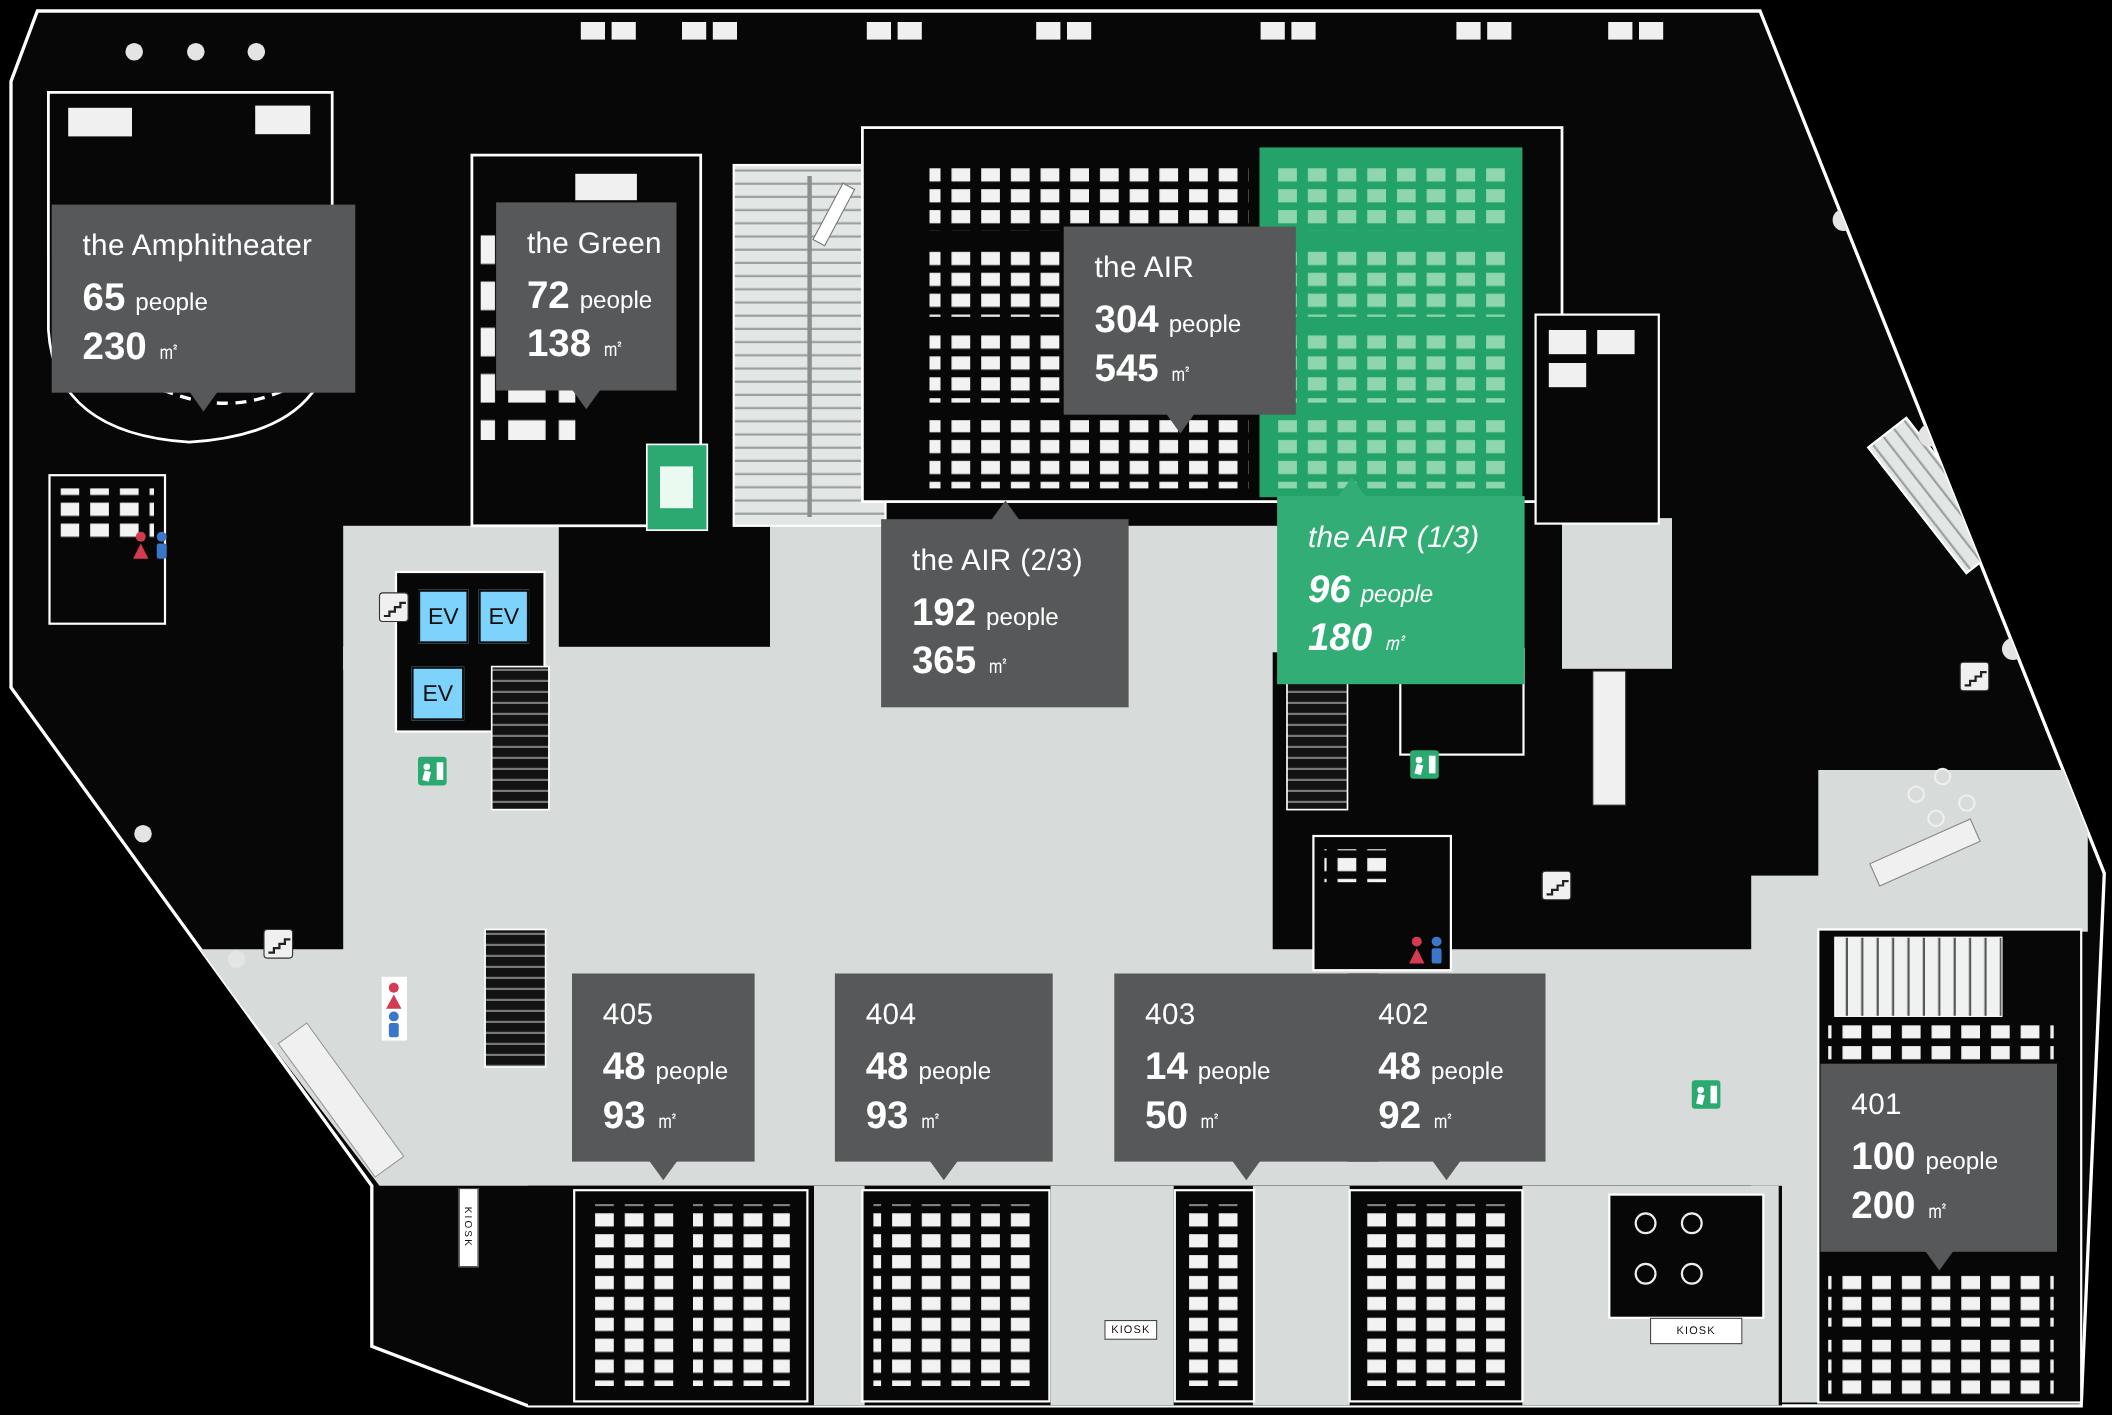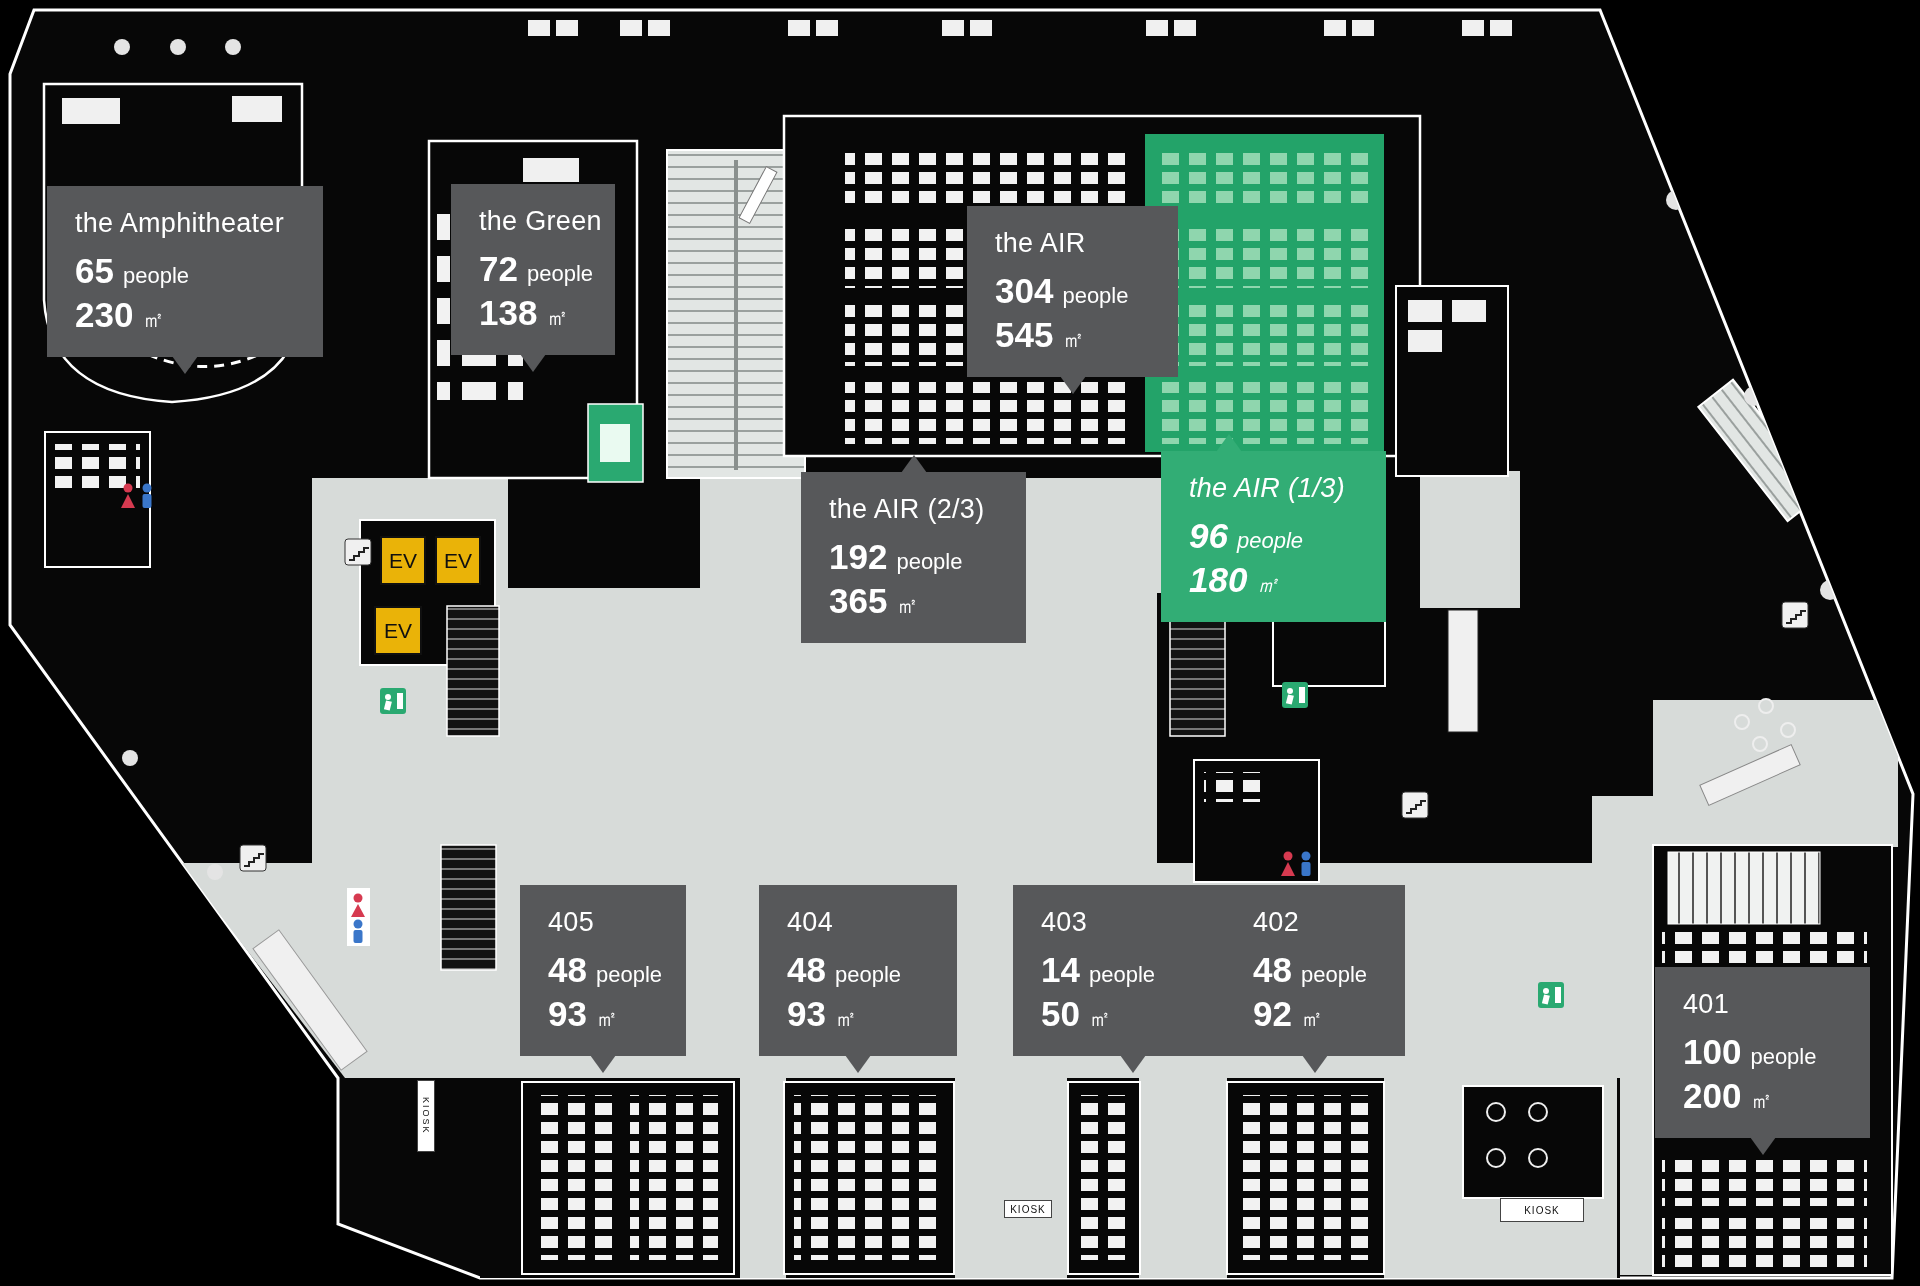--- a/index.html
+++ b/index.html
@@ -14,21 +14,21 @@
   .rl-line{display:flex;align-items:baseline;gap:9px;margin-top:4px;white-space:nowrap;}
   .rl-num{font-size:35px;font-weight:700;}
   .rl-unit{font-size:22px;font-weight:400;}
   .rl-pointer{position:absolute;width:0;height:0;border-left:13px solid transparent;
               border-right:13px solid transparent;}
   .rl-pointer.down{bottom:-17px;left:50%;transform:translateX(-50%);border-top:18px solid #57585a;}
   .rl-pointer.up{top:-17px;left:50%;transform:translateX(-50%);border-bottom:18px solid #57585a;}
   .rl-pointer.up.left{left:30%;}
   .room-label.green .rl-pointer.up{border-bottom-color:#32ad75;}
 
-  .ev-box{position:absolute;background:#eab308;border:2px solid #101010;color:#101010;
+  .ev-box{position:absolute;background:#7dd3fc;border:2px solid #101010;color:#101010;
           display:flex;align-items:center;justify-content:center;font-size:21px;
           box-sizing:border-box;z-index:4;}
   .kiosk-box{position:absolute;background:#fff;color:#111;display:flex;align-items:center;
              justify-content:center;font-size:10px;letter-spacing:1px;border:1px solid #444;
              box-sizing:border-box;z-index:4;}
   .kiosk-box.vertical{writing-mode:vertical-rl;font-size:9px;letter-spacing:2px;}
 </style>
 </head>
 <body>
 

